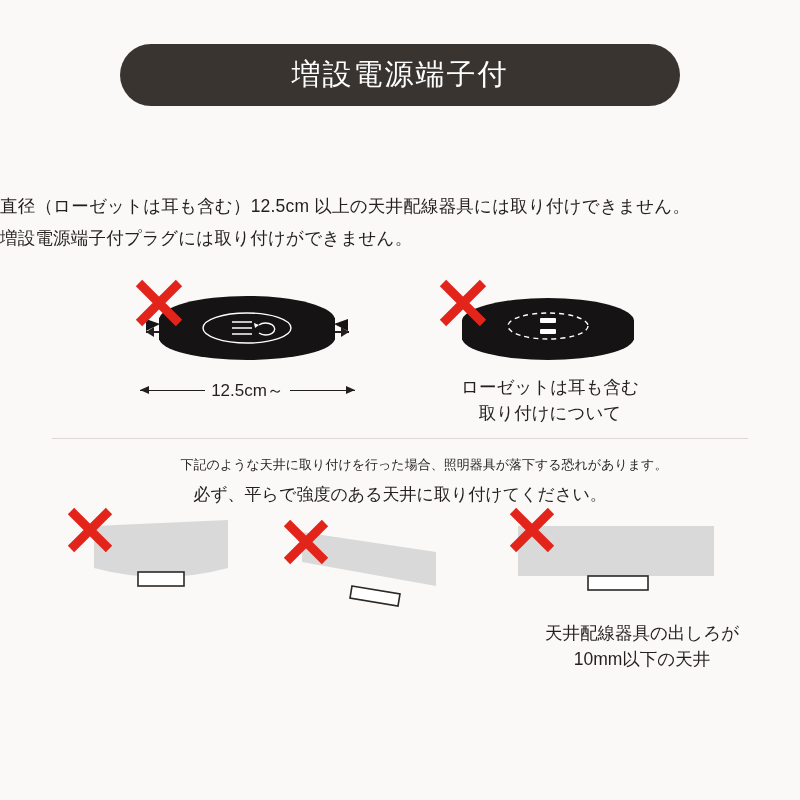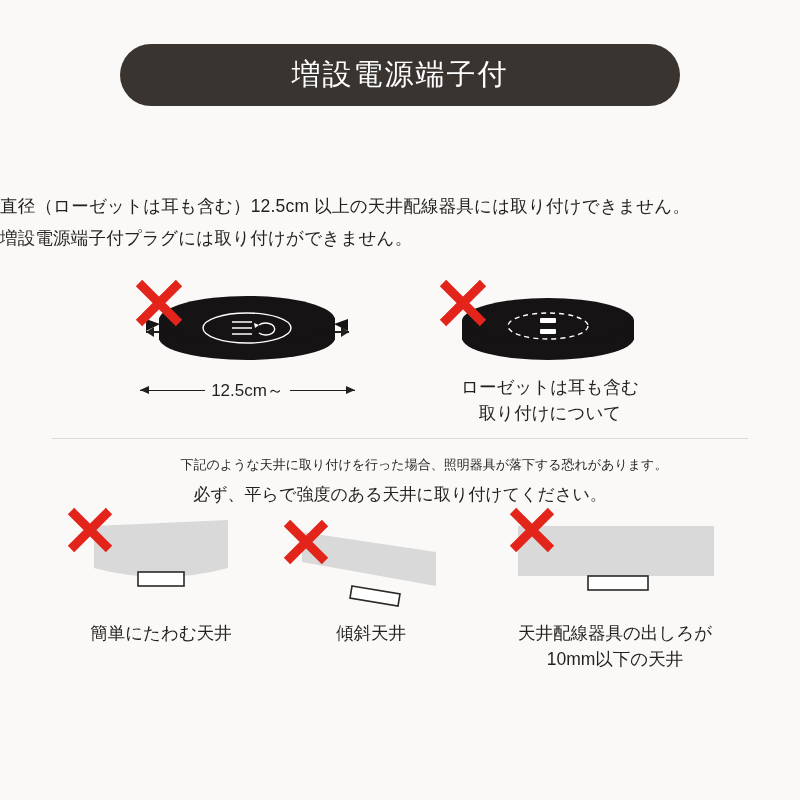--- a/index.html
+++ b/index.html
@@ -252,48 +252,42 @@
     <svg width="150" height="96" viewBox="0 0 150 96">
       <path d="M8 14 L142 8 L142 56 Q75 74 8 56 Z" fill="#d9d9d9"></path>
       <rect x="52" y="60" width="46" height="14" fill="#ffffff" stroke="#2b2826" stroke-width="1.6"></rect>
     </svg>
     <div class="x-mark" style="left:-22px; top:-8px;">
       <svg width="52" height="52" viewBox="0 0 52 52">
         <path d="M7 7 L45 45 M45 7 L7 45" stroke="#e3241b" stroke-width="9" fill="none"></path>
       </svg>
     </div>
   </div>
-  <div class="caption" style="left:36px; top:620px; width:250px;">
-    <div>簡単にたわむ天井</div>
-  </div>
 
   <div class="ceil-fig" style="left:296px; top:512px; width:150px; height:96px;">
     <svg width="150" height="96" viewBox="0 0 150 96">
       <path d="M6 20 L140 40 L140 74 L6 50 Z" fill="#d9d9d9"></path>
       <polygon points="56,74 104,82 102,94 54,86" fill="#ffffff" stroke="#2b2826" stroke-width="1.6"></polygon>
     </svg>
     <div class="x-mark" style="left:-16px; top:4px;">
       <svg width="52" height="52" viewBox="0 0 52 52">
         <path d="M7 7 L45 45 M45 7 L7 45" stroke="#e3241b" stroke-width="9" fill="none"></path>
       </svg>
     </div>
   </div>
-  <div class="caption" style="left:256px; top:620px; width:230px;">
-    <div>傾斜天井</div>
-  </div>
 
   <div class="ceil-fig" style="left:510px; top:512px; width:210px; height:96px;">
     <svg width="210" height="96" viewBox="0 0 210 96">
       <rect x="8" y="14" width="196" height="50" fill="#d9d9d9"></rect>
       <rect x="78" y="64" width="60" height="14" fill="#ffffff" stroke="#2b2826" stroke-width="1.6"></rect>
     </svg>
     <div class="x-mark" style="left:-4px; top:-8px;">
       <svg width="52" height="52" viewBox="0 0 52 52">
         <path d="M7 7 L45 45 M45 7 L7 45" stroke="#e3241b" stroke-width="9" fill="none"></path>
       </svg>
     </div>
   </div>
-  <div class="caption" style="left:470px; top:620px; width:290px;">
+  <div class="caption" style="left:497px; top:620px; width:290px;">
     <div>天井配線器具の出しろが</div>
     <div>10mm以下の天井</div>
   </div>
 
 </div>
 
 </body></html>

